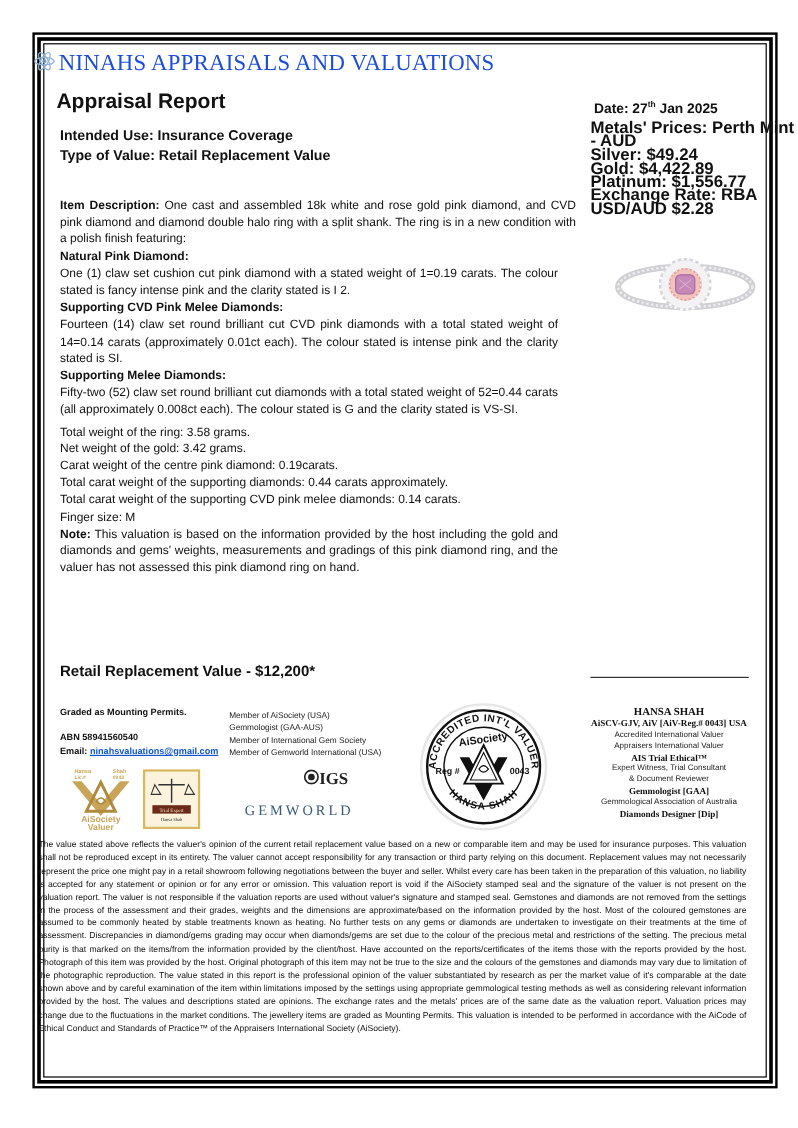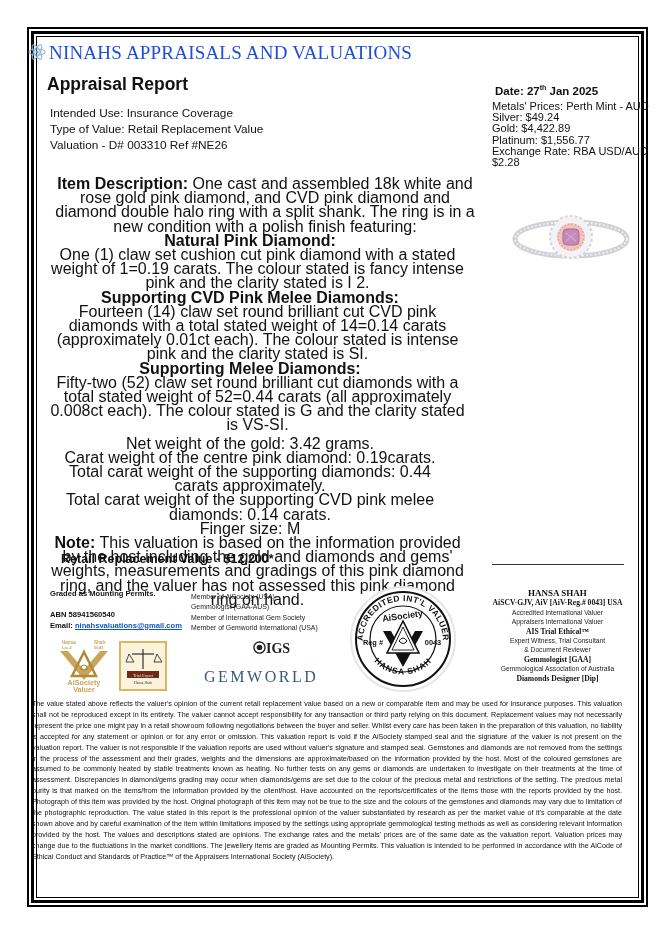--- a/index.html
+++ b/index.html
@@ -6,34 +6,34 @@
   body { width:665px; height:940px; position:relative; overflow:hidden; font-family:"Liberation Sans", sans-serif; color:#111; }
   .frame { position:absolute; left:27px; top:27px; width:621px; height:880px; box-sizing:border-box; border:2px solid #000; }
   .frame::before { content:""; position:absolute; left:2px; top:2px; right:2px; bottom:2px; border:3px solid #000; }
   .frame::after { content:""; position:absolute; left:7px; top:7px; right:7px; bottom:7px; border:1px solid #000; }
   .abs { position:absolute; }
   .brand { left:0; width:665px; top:42px; text-align:left; font-family:"Liberation Serif", serif; font-size:19px; letter-spacing:0.2px; color:#1d4ed8;margin-left:28px; }
   .brand-icon { display:inline-block; width:18px; height:18px; vertical-align:-2px; margin-right:3px; }
   .title { left:47px; top:74px; font-size:17.5px; font-weight:bold; }
   .date { left:495px; top:84px; font-size:11.5px; font-weight:bold; }
   .date sup { font-size:7px; }
-  .metals { left:492px; top:101px; font-size:11px; font-weight:normal; line-height:11.2px; }
-  .headlines { left:50px; top:105px; font-size:11.8px; font-weight:normal; line-height:16px; }
-  .body-text { left:50px; top:165px; width:400px; font-size:16px; line-height:14.2px;margin-top:12px; }
-  .body-text p { margin:0;text-align:center; }
+  .metals { left:492px; top:101px; font-size:14px; font-weight:bold; line-height:11.2px; }
+  .headlines { left:50px; top:105px; font-size:11.8px; font-weight:bold; line-height:16px; }
+  .body-text { left:50px; top:165px; width:400px; font-size:10px; line-height:14.2px; }
+  .body-text p { margin:0; }
   .just { text-align:justify; }
   .heading { font-weight:bold; }
   .ring { left:508px; top:195px; width:126px; height:78px; }
-  .rrv { left:61px; top:552px; font-size:12.5px; font-weight:bold; }
+  .rrv { left:50px; top:552px; font-size:12.5px; font-weight:bold; }
   .sigline { left:492px; top:564px; width:132px; border-top:1px solid #333; }
   .leftinfo { left:50px; top:589px; font-size:7.6px; font-weight:bold; line-height:10.6px; }
   .leftinfo a { color:#1155cc; text-decoration:underline; }
   .members { left:191px; top:592px; font-size:6.9px; line-height:10.3px; color:#222; }
   .igs { left:253px; top:641px; font-family:"Liberation Serif", serif; font-weight:bold; font-size:14px; color:#222; }
-  .gemworld { left:204px; top:668px; font-family:"Liberation Serif", serif; font-size:16px; letter-spacing:2.5px; color:#3a5a7a; }
+  .gemworld { left:204px; top:668px; font-family:"Liberation Serif", serif; font-size:12px; letter-spacing:2.5px; color:#3a5a7a; }
   .seal { left:343px; top:583px; width:120px; height:112px; }
   .valuer { left:470px; top:589px; width:175px; text-align:center; font-size:6.7px; line-height:9.4px; color:#222; }
   .valuer .n1 { font-family:"Liberation Serif", serif; font-weight:bold; font-size:9px; color:#111; }
   .valuer .serif { font-family:"Liberation Serif", serif; font-weight:bold; font-size:7.6px; color:#111; }
   .logo1 { left:56px; top:638px; width:56px; height:56px; }
   .logo2 { left:119px; top:641px; width:48px; height:50px; }
   .disclaimer { left:32px; top:699px; width:590px; font-size:7.15px; line-height:10.9px; text-align:justify; color:#111; }
   .disclaimer p { margin:0; }
 </style>
 </head>
@@ -58,31 +58,31 @@
   <div>Metals' Prices: Perth Mint - AUD</div>
   <div>Silver: $49.24</div>
   <div>Gold: $4,422.89</div>
   <div>Platinum: $1,556.77</div>
   <div>Exchange Rate: RBA USD/AUD $2.28</div>
 </div>
 
 <div class="abs headlines">
   <div>Intended Use: Insurance Coverage</div>
   <div>Type of Value: Retail Replacement Value</div>
-  <div>Valuation - D# 003310 Ref #NE26</div>
 </div>
 
 <div class="abs body-text">
   <p class="just" style="width:430px;"><b>Item Description:</b><span> One cast and assembled 18k white and rose gold pink diamond, and CVD pink diamond and diamond double halo ring with a split shank. The ring is in a new condition with a polish finish featuring:</span></p>
   <p class="heading">Natural Pink Diamond:</p>
   <p class="just" style="width:415px;">One (1) claw set cushion cut pink diamond with a stated weight of 1=0.19 carats. The colour stated is fancy intense pink and the clarity stated is I 2.</p>
   <p class="heading">Supporting CVD Pink Melee Diamonds:</p>
   <p class="just" style="width:415px;">Fourteen (14) claw set round brilliant cut CVD pink diamonds with a total stated weight of 14=0.14 carats (approximately 0.01ct each). The colour stated is intense pink and the clarity stated is SI.</p>
   <p class="heading">Supporting Melee Diamonds:</p>
   <p class="just" style="width:415px; margin-bottom:4px;">Fifty-two (52) claw set round brilliant cut diamonds with a total stated weight of 52=0.44 carats (all approximately 0.008ct each). The colour stated is G and the clarity stated is VS-SI.</p>
+  <p>Total weight of the ring: 3.58 grams.</p>
   <p>Net weight of the gold: 3.42 grams.</p>
   <p>Carat weight of the centre pink diamond: 0.19carats.</p>
   <p>Total carat weight of the supporting diamonds: 0.44 carats approximately.</p>
   <p>Total carat weight of the supporting CVD pink melee diamonds: 0.14 carats.</p>
   <p>Finger size: M</p>
   <p class="just" style="width:415px;"><b>Note:</b><span> This valuation is based on the information provided by the host including the gold and diamonds and gems' weights, measurements and gradings of this pink diamond ring, and the valuer has not assessed this pink diamond ring on hand.</span></p>
 </div>
 
 <svg class="abs ring" viewBox="0 0 126 78">
   <ellipse cx="63" cy="44" rx="56" ry="17" fill="none" stroke="#cfcfd4" stroke-width="5"></ellipse>

